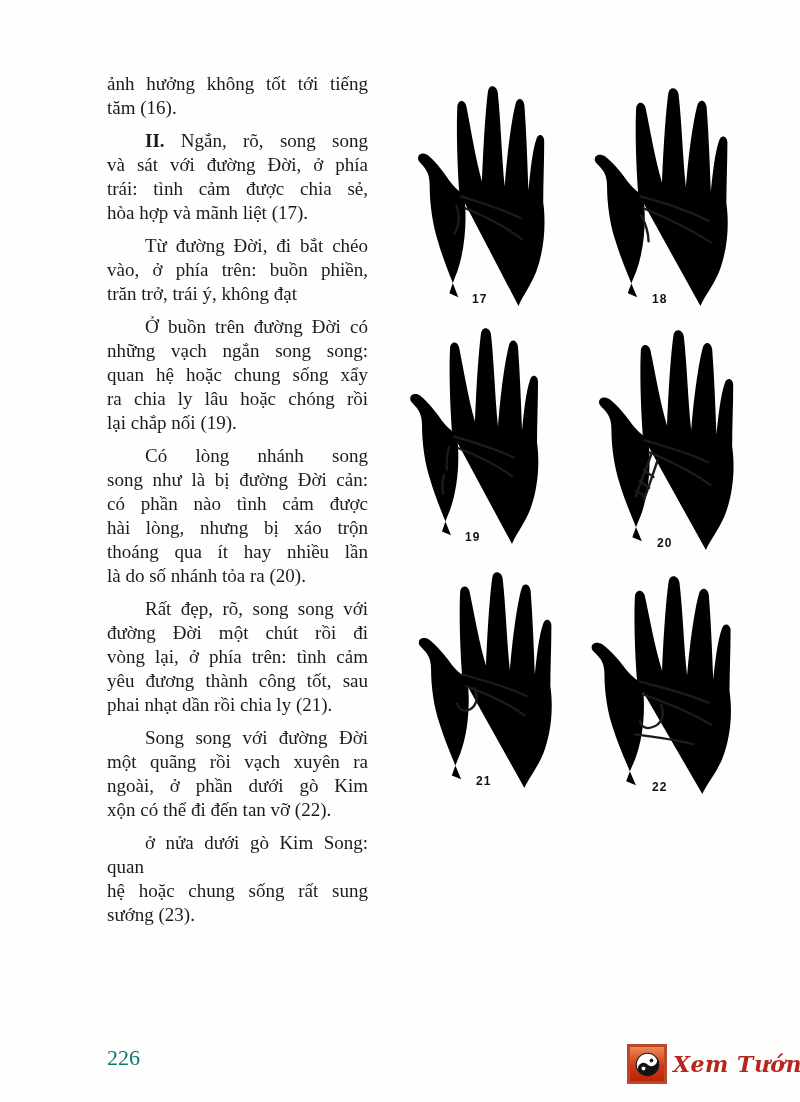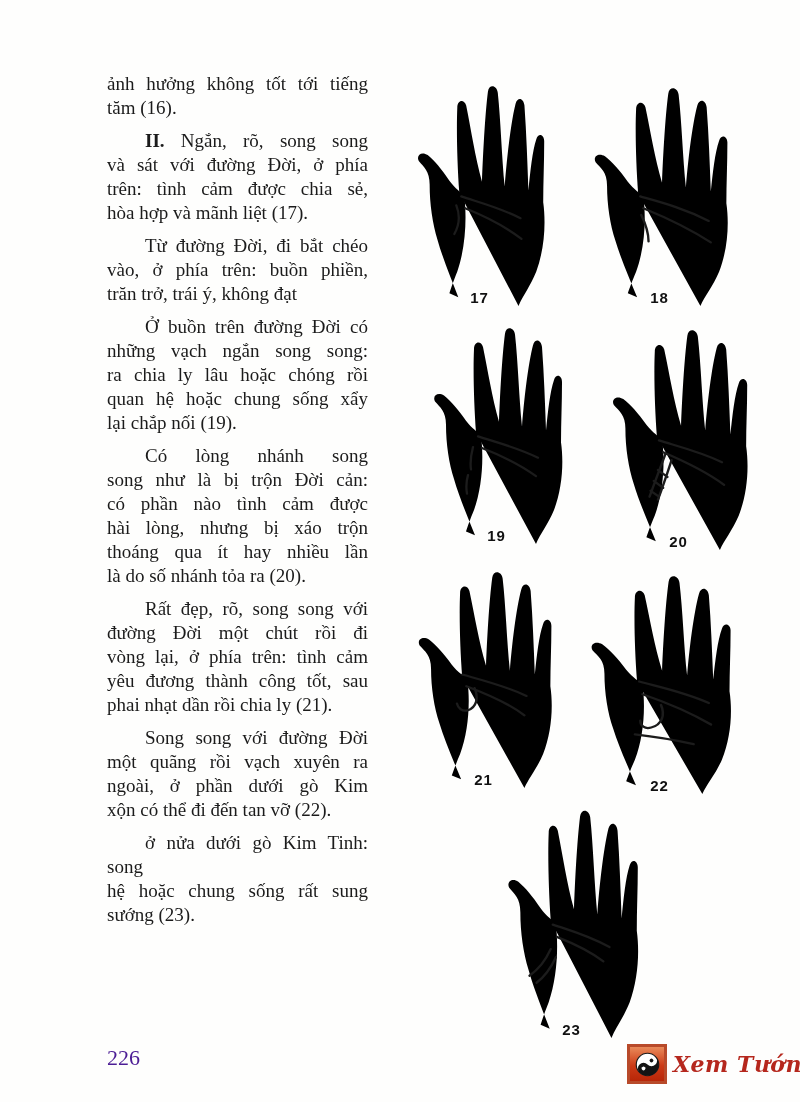--- a/index.html
+++ b/index.html
@@ -17,27 +17,27 @@
   .para .line { text-align:justify; text-align-last:justify; }
   .para .line:last-child { text-align-last:left; }
   .para.indent .line:first-child { text-indent:38px; }
   .para b { font-weight:bold; }
   
   .fig { position:absolute; }
   .fig svg.hand { width:100%; height:100%; display:block; }
   .fig path { fill:none; stroke:#1c1c1c; stroke-width:2.3; stroke-linecap:round; stroke-linejoin:round; }
   .fig-label {
     position:absolute; bottom:2px; left:50%; transform:translateX(-58%);
-    font-family:"Liberation Sans", sans-serif; font-weight:bold; font-size:15px;
+    font-family:"Liberation Sans", sans-serif; font-weight:bold; font-size:12px;
     letter-spacing:1px; color:#111;
   }
   
   .page-number {
     position:absolute; left:107px; top:1045px;
-    font-size:22px; color:#4c1d95;
+    font-size:22px; color:#0f766e;
   }
   
   .watermark { position:absolute; left:627px; top:1044px; display:flex; align-items:center; gap:6px; }
   .wm-logo {
     width:40px; height:40px; box-sizing:border-box;
     background:linear-gradient(180deg,#e98a5a 0%,#cc3a16 55%,#b82608 100%);
     border:3px solid #b84a2a;
     display:flex; align-items:center; justify-content:center;
   }
   .wm-logo svg { width:27px; height:27px; display:block; }
@@ -64,41 +64,41 @@
   <div class="text-column">
 
     <div class="para">
       <div class="line">ảnh hưởng không tốt tới tiếng</div>
       <div class="line">tăm (16).</div>
     </div>
 
     <div class="para indent">
       <div class="line"><b>II.</b><span> Ngắn, rõ, song song</span></div>
       <div class="line">và sát với đường Đời, ở phía</div>
-      <div class="line">trên: tình cảm được chia sẻ,</div>
+      <div class="line">trái: tình cảm được chia sẻ,</div>
       <div class="line">hòa hợp và mãnh liệt (17).</div>
     </div>
 
     <div class="para indent">
       <div class="line">Từ đường Đời, đi bắt chéo</div>
       <div class="line">vào, ở phía trên: buồn phiền,</div>
       <div class="line">trăn trở, trái ý, không đạt</div>
     </div>
 
     <div class="para indent">
       <div class="line">Ở buồn trên đường Đời có</div>
       <div class="line">những vạch ngắn song song:</div>
+      <div class="line">quan hệ hoặc chung sống xẩy</div>
       <div class="line">ra chia ly lâu hoặc chóng rồi</div>
-      <div class="line">quan hệ hoặc chung sống xẩy</div>
       <div class="line">lại chắp nối (19).</div>
     </div>
 
     <div class="para indent">
       <div class="line">Có lòng nhánh song</div>
-      <div class="line">song như là bị trộn Đời cản:</div>
+      <div class="line">song như là bị đường Đời cản:</div>
       <div class="line">có phần nào tình cảm được</div>
       <div class="line">hài lòng, nhưng bị xáo trộn</div>
       <div class="line">thoáng qua ít hay nhiều lần</div>
       <div class="line">là do số nhánh tỏa ra (20).</div>
     </div>
 
     <div class="para indent">
       <div class="line">Rất đẹp, rõ, song song với</div>
       <div class="line">đường Đời một chút rồi đi</div>
       <div class="line">vòng lại, ở phía trên: tình cảm</div>
@@ -107,21 +107,21 @@
     </div>
 
     <div class="para indent">
       <div class="line">Song song với đường Đời</div>
       <div class="line">một quãng rồi vạch xuyên ra</div>
       <div class="line">ngoài, ở phần dưới gò Kim</div>
       <div class="line">xộn có thể đi đến tan vỡ (22).</div>
     </div>
 
     <div class="para indent">
-      <div class="line">ở nửa dưới gò Kim Tinh: song</div>
+      <div class="line">ở nửa dưới gò Kim Song: quan</div>
       <div class="line">hệ hoặc chung sống rất sung</div>
       <div class="line">sướng (23).</div>
     </div>
 
   </div>
 
   <div class="fig" style="left:402px; top:76px; width:158px; height:232px;">
     <svg class="hand" viewBox="0 0 160 235" preserveAspectRatio="none">
       <use href="#hand-base"></use>
       <path d="M 60 122 C 78 128 98 133 120 144 M 64 134 C 84 142 104 152 121 165 M 55 131 C 59 141 58 151 53 160"></path>
@@ -130,29 +130,29 @@
   </div>
 
   <div class="fig" style="left:578px; top:78px; width:166px; height:230px;">
     <svg class="hand" viewBox="0 0 160 235" preserveAspectRatio="none">
       <use href="#hand-base"></use>
       <path d="M 60 121 C 80 127 102 133 126 146 M 63 133 C 86 143 108 154 128 168 M 61 140 C 66 151 68 159 68 167"></path>
     </svg>
     <span class="fig-label">18</span>
   </div>
 
-  <div class="fig" style="left:418px; top:318px; width:160px; height:228px;text-decoration:underline;">
+  <div class="fig" style="left:394px; top:318px; width:160px; height:228px;text-decoration:underline;">
     <svg class="hand" viewBox="0 0 160 235" preserveAspectRatio="none">
       <use href="#hand-base"></use>
       <path d="M 60 122 C 78 128 98 133 120 144 M 64 134 C 84 142 102 151 118 163 M 55 133 C 53 141 52 149 53 156 M 50 162 C 48 169 48 175 49 181"></path>
     </svg>
     <span class="fig-label">19</span>
   </div>
 
-  <div class="fig" style="left:596px; top:320px; width:168px; height:232px;">
+  <div class="fig" style="left:582px; top:320px; width:168px; height:232px;">
     <svg class="hand" viewBox="0 0 160 235" preserveAspectRatio="none">
       <use href="#hand-base"></use>
       <path d="M 60 122 C 78 128 98 133 120 144 M 64 134 C 84 143 104 153 122 167 M 66 136 C 61 150 56 164 51 179 M 72 142 C 68 155 64 168 59 182 M 59 152 L 68 159 M 55 163 L 64 170 M 52 173 L 60 179"></path>
     </svg>
     <span class="fig-label">20</span>
   </div>
 
   <div class="fig" style="left:402px; top:562px; width:166px; height:228px;">
     <svg class="hand" viewBox="0 0 160 235" preserveAspectRatio="none">
       <use href="#hand-base"></use>
@@ -162,27 +162,20 @@
   </div>
 
   <div class="fig" style="left:574px; top:566px; width:174px; height:230px;">
     <svg class="hand" viewBox="0 0 160 235" preserveAspectRatio="none">
       <use href="#hand-base"></use>
       <path d="M 60 118 C 80 124 102 129 124 140 M 63 131 C 84 139 106 149 126 162 M 80 142 C 84 152 81 162 71 165 C 65 167 61 163 61 158 M 56 172 C 72 174 90 177 110 182"></path>
     </svg>
     <span class="fig-label">22</span>
   </div>
 
-  <div class="fig" style="left:492px; top:800px; width:162px; height:240px;">
-    <svg class="hand" viewBox="0 0 160 235" preserveAspectRatio="none">
-      <use href="#hand-base"></use>
-      <path d="M 60 122 C 78 128 96 133 116 144 M 64 134 C 82 141 98 149 110 158 M 58 146 C 53 157 46 166 37 172 M 63 154 C 58 165 52 173 44 179"></path>
-    </svg>
-    <span class="fig-label">23</span>
-  </div>
 
   <div class="page-number">226</div>
 
   <div class="watermark">
     <div class="wm-logo">
       <svg viewBox="0 0 24 24">
         <g transform="rotate(45 12 12)">
           <circle cx="12" cy="12" r="10" fill="#ffffff" stroke="#1a1a1a" stroke-width="1"></circle>
           <path d="M12 2 a10 10 0 0 1 0 20 a5 5 0 0 1 0 -10 a5 5 0 0 0 0 -10 Z" fill="#141414"></path>
           <circle cx="12" cy="7" r="1.7" fill="#141414"></circle>

